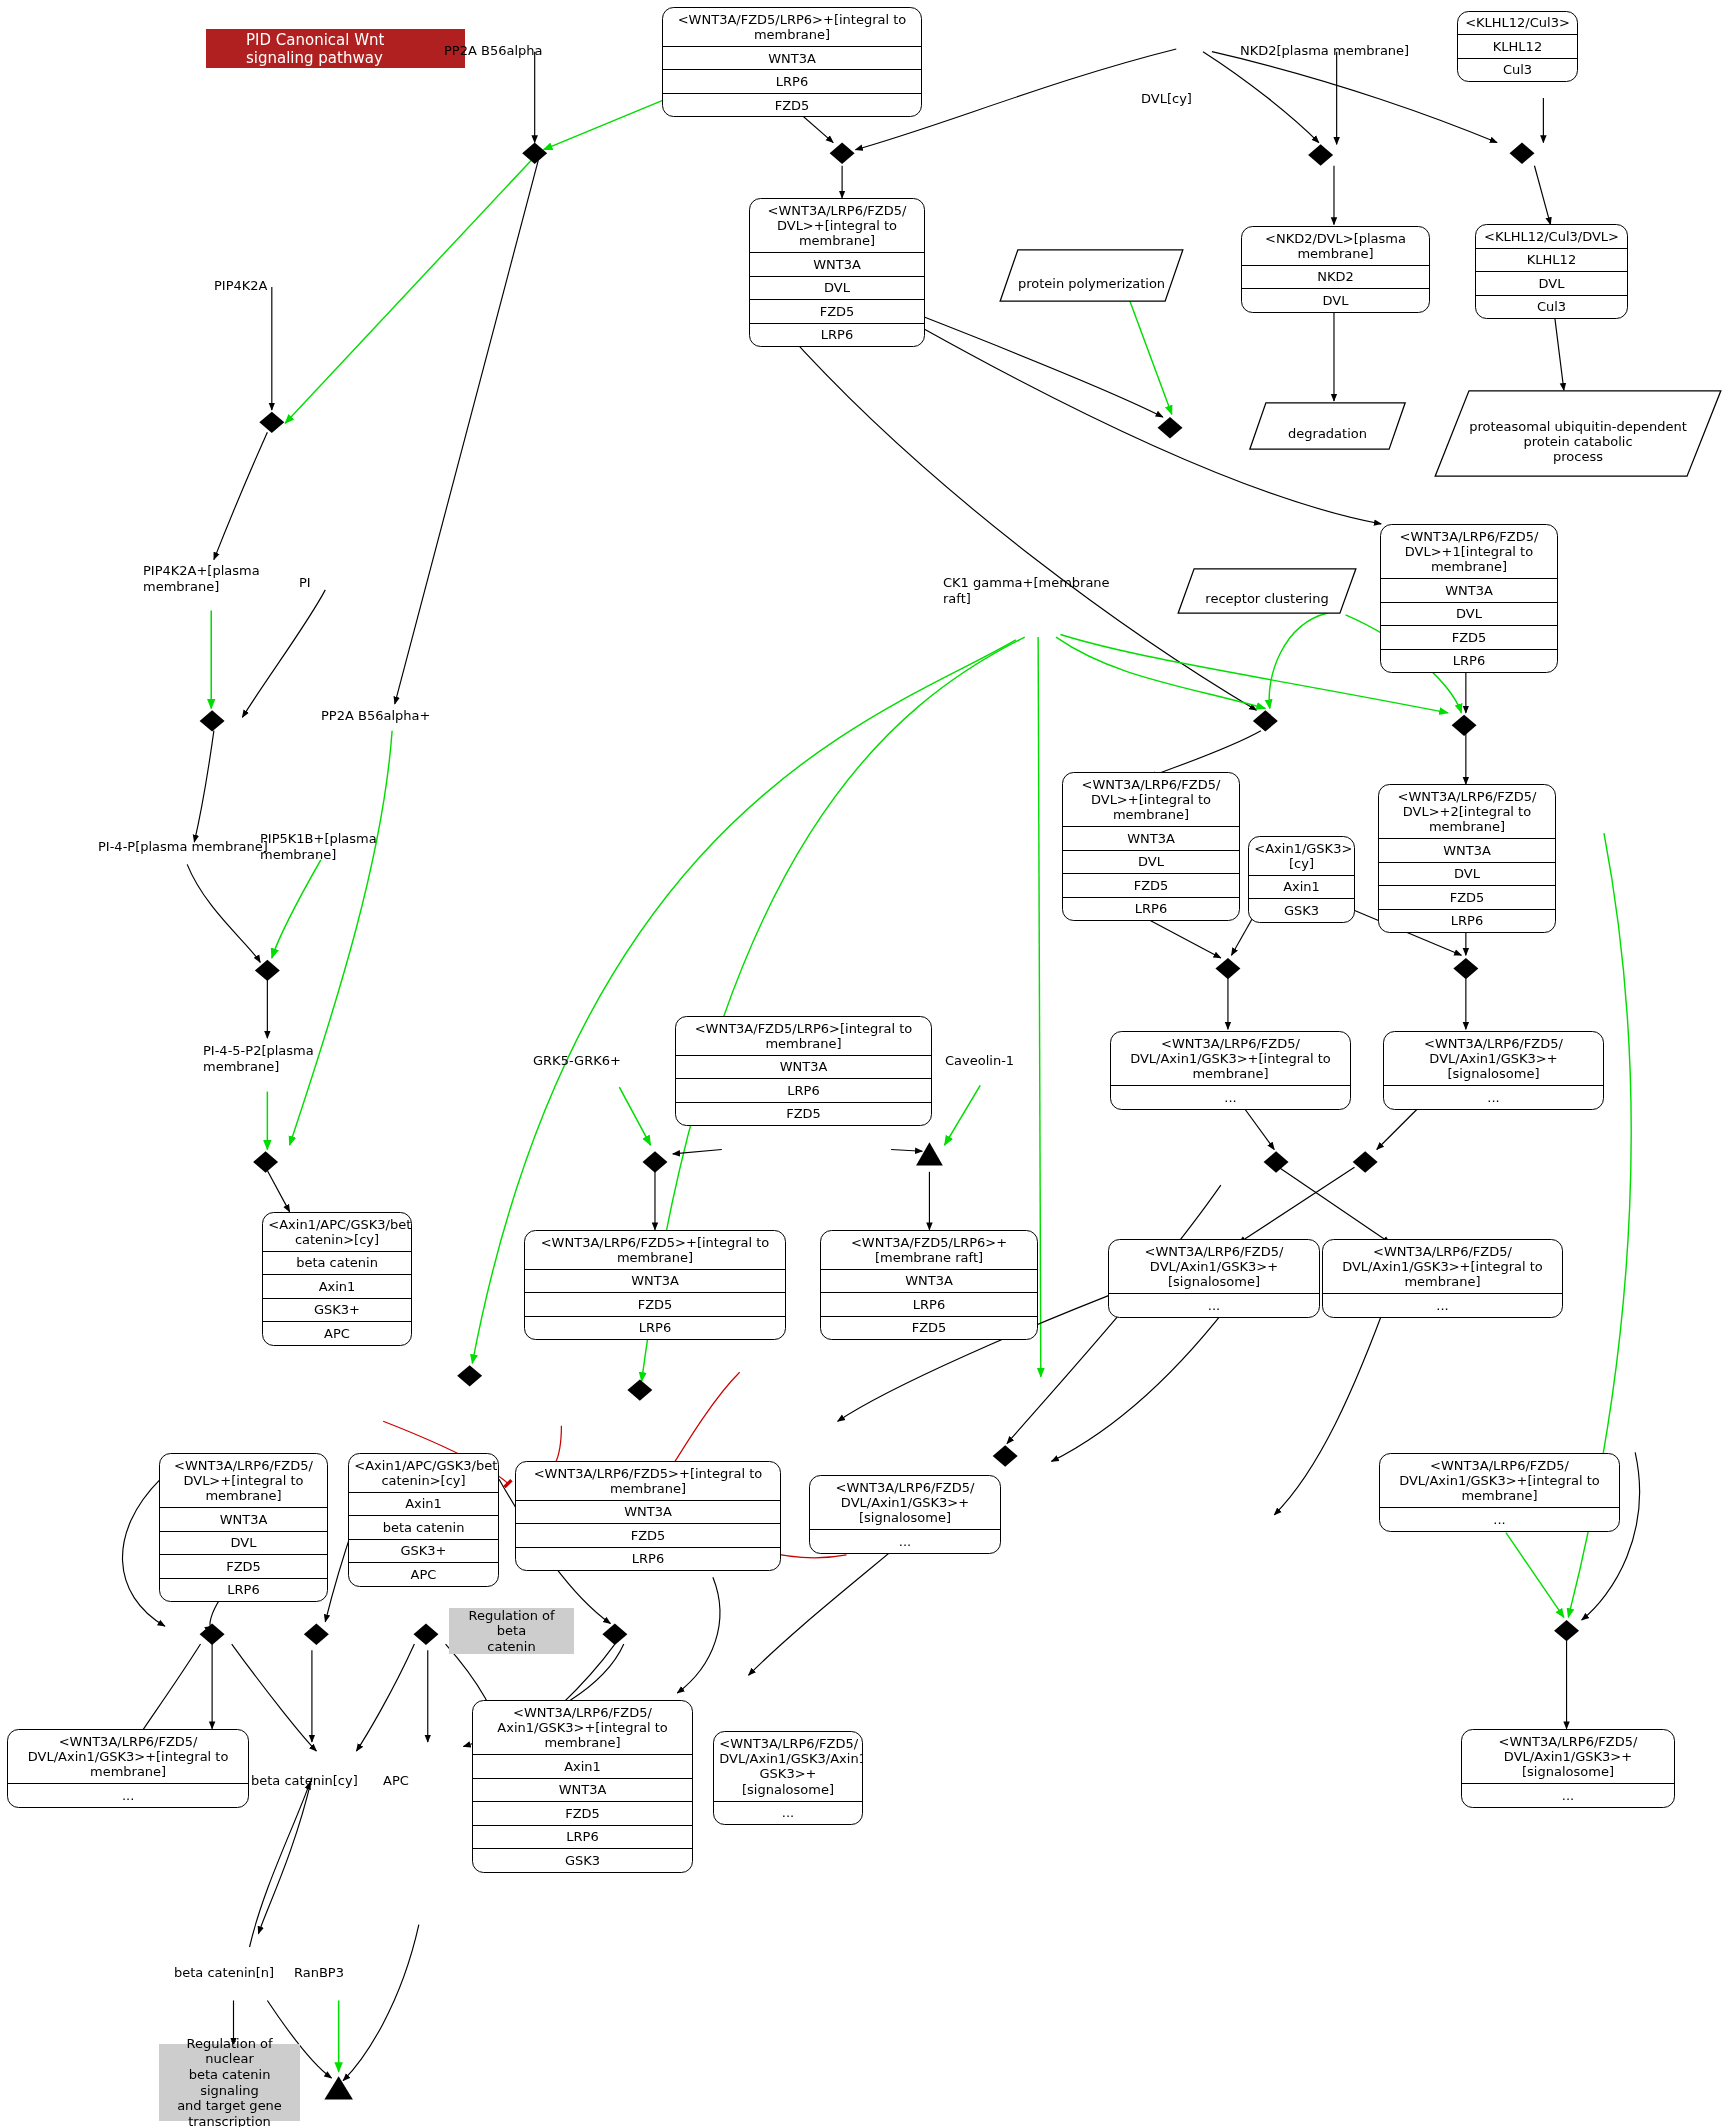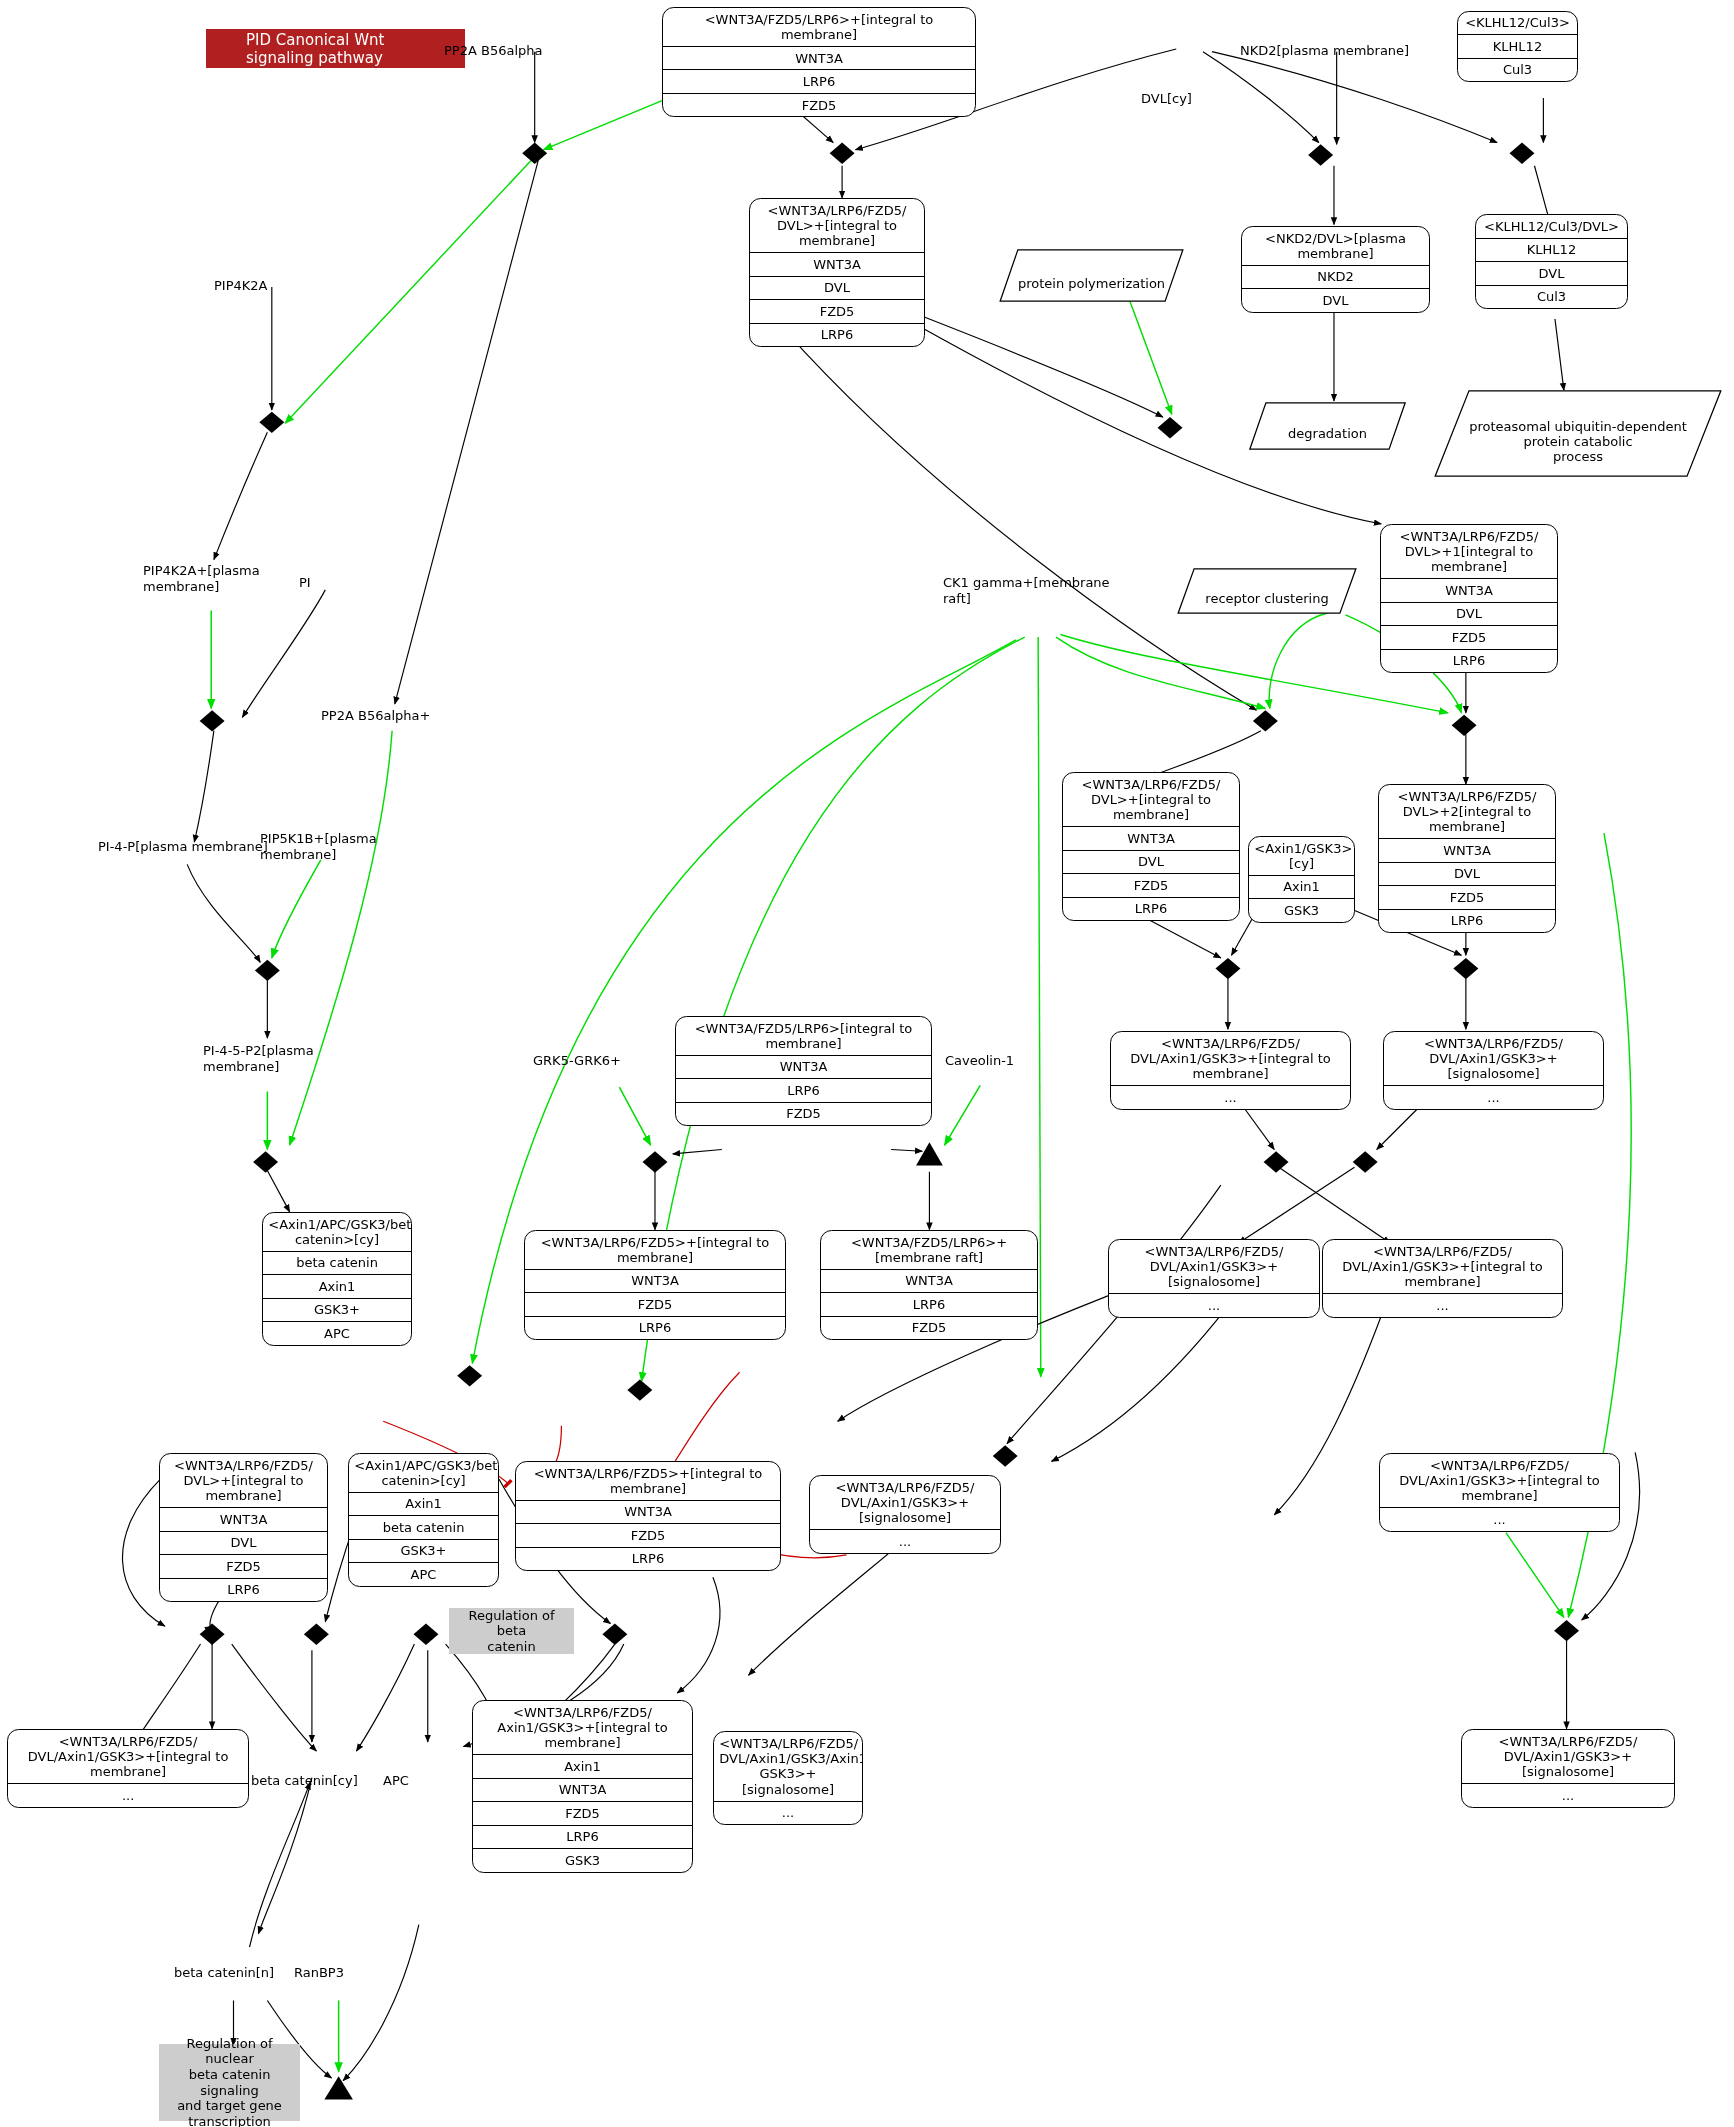--- a/index.html
+++ b/index.html
@@ -230,21 +230,21 @@
     </g>
 
     <g fill="#000" stroke="none">
       <polygon points="1043,1282 1058,1308 1028,1308"></polygon>
       <polygon points="380,2330 396,2356 364,2356"></polygon>
     </g>
   </svg>
 
   <div class="title" style="left:206px;top:29px;width:259px;height:39px;padding-left:40px;">PID Canonical Wnt signaling pathway</div>
 
-  <div class="cx" style="left:662px;top:7.1px;width:314px;">
+  <div class="cx" style="left:662px;top:7.1px;width:260px;">
     <div class="hd">&lt;WNT3A/FZD5/LRP6&gt;+[integral to membrane]</div>
     <div class="row">WNT3A</div>
     <div class="row">LRP6</div>
     <div class="row">FZD5</div>
   </div>
 
   <div class="cx" style="left:1457px;top:10.7px;width:121px;">
     <div class="hd">&lt;KLHL12/Cul3&gt;</div>
     <div class="row">KLHL12</div>
     <div class="row">Cul3</div>
@@ -258,21 +258,21 @@
     <div class="row">FZD5</div>
     <div class="row">LRP6</div>
   </div>
 
   <div class="cx" style="left:1241px;top:226px;width:189px;">
     <div class="hd">&lt;NKD2/DVL&gt;[plasma membrane]</div>
     <div class="row">NKD2</div>
     <div class="row">DVL</div>
   </div>
 
-  <div class="cx" style="left:1475px;top:214px;width:153px;">
+  <div class="cx" style="left:1475px;top:224px;width:153px;">
     <div class="hd">&lt;KLHL12/Cul3/DVL&gt;</div>
     <div class="row">KLHL12</div>
     <div class="row">DVL</div>
     <div class="row">Cul3</div>
   </div>
 
   <div class="cx" style="left:1380px;top:524px;width:178px;">
     <div class="hd" style="white-space:pre-line">&lt;WNT3A/LRP6/FZD5/
 DVL&gt;+1[integral to membrane]</div>
     <div class="row">WNT3A</div>

